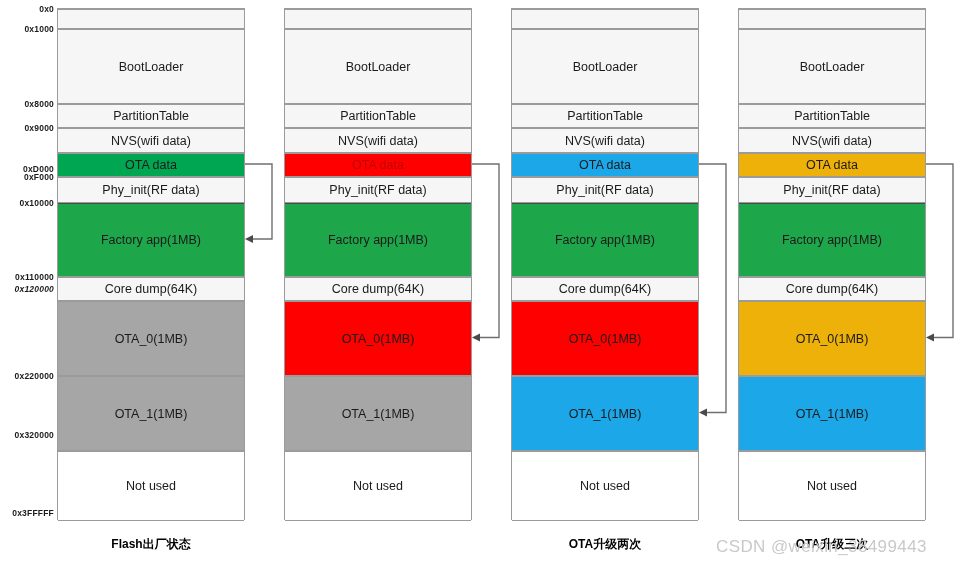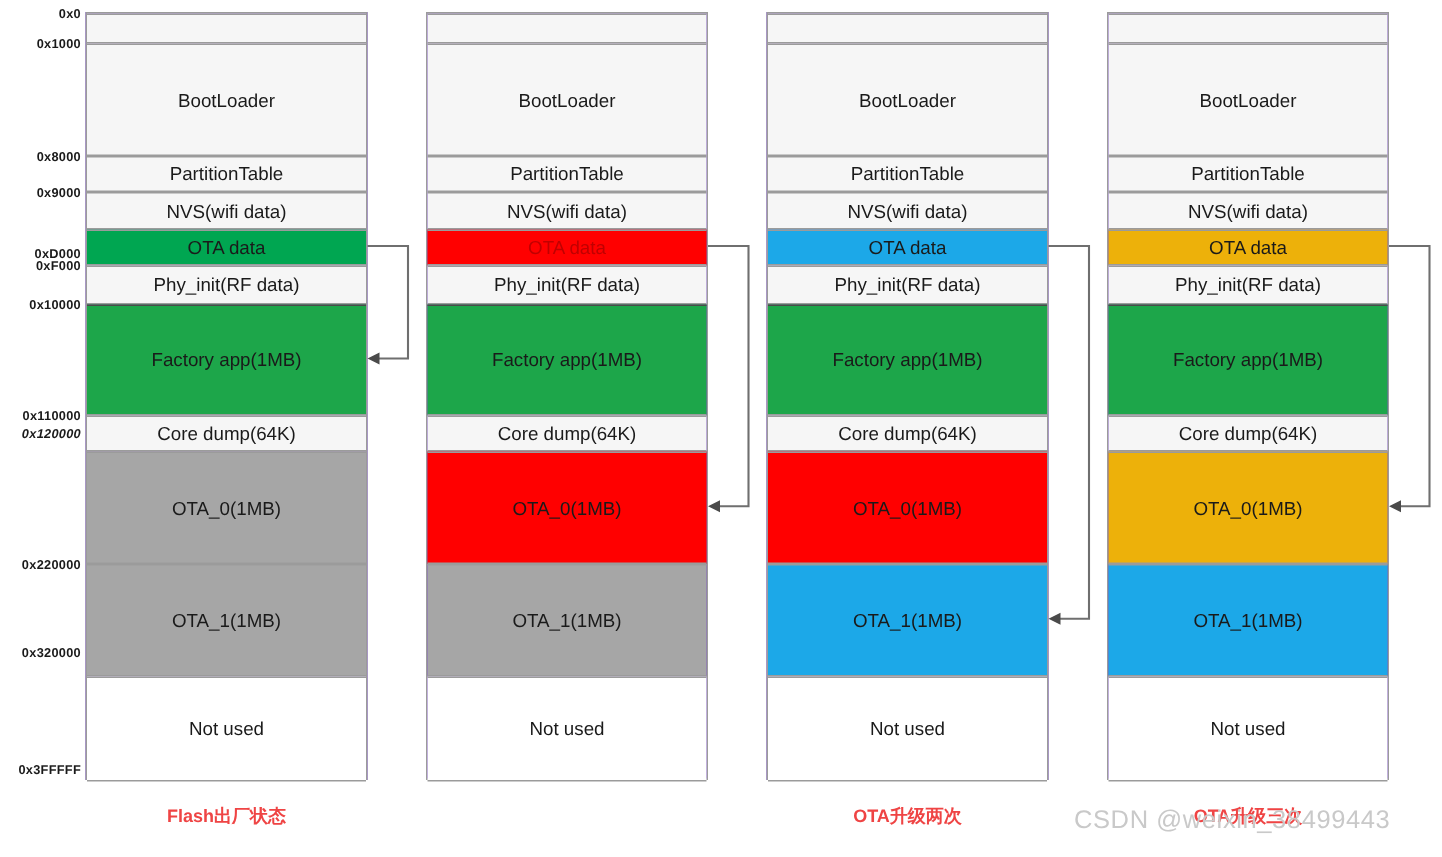--- a/index.html
+++ b/index.html
@@ -43,21 +43,21 @@
   }
 
   
   .column {
     position: absolute;
     top: 8px;
     width: 188px;
     height: 512px;
     box-sizing: border-box;
     border: 1px solid #9b9b9b;
-    background: #6d28d9;
+    background: #f0abfc;
   }
   .col1 { left: 57px; }
   .col2 { left: 284px; }
   .col3 { left: 511px; }
   .col4 { left: 738px; }
 
   .band {
     position: absolute;
     left: 0;
     width: 100%;
@@ -76,21 +76,21 @@
   .band.thick-top { border-top: 1.5px solid #4a4a4a; }
 
   
   .caption {
     position: absolute;
     top: 536px;
     width: 188px;
     text-align: center;
     font-size: 12px;
     font-weight: bold;
-    color: #ef4444;
+    color: #000000;
     font-family: "Liberation Sans", "DejaVu Sans", sans-serif;
   }
   .cap1 { left: 57px; }
   .cap2 { left: 284px; }
   .cap3 { left: 511px; }
   .cap4 { left: 738px; }
 
   
   .connector {
     position: absolute;

